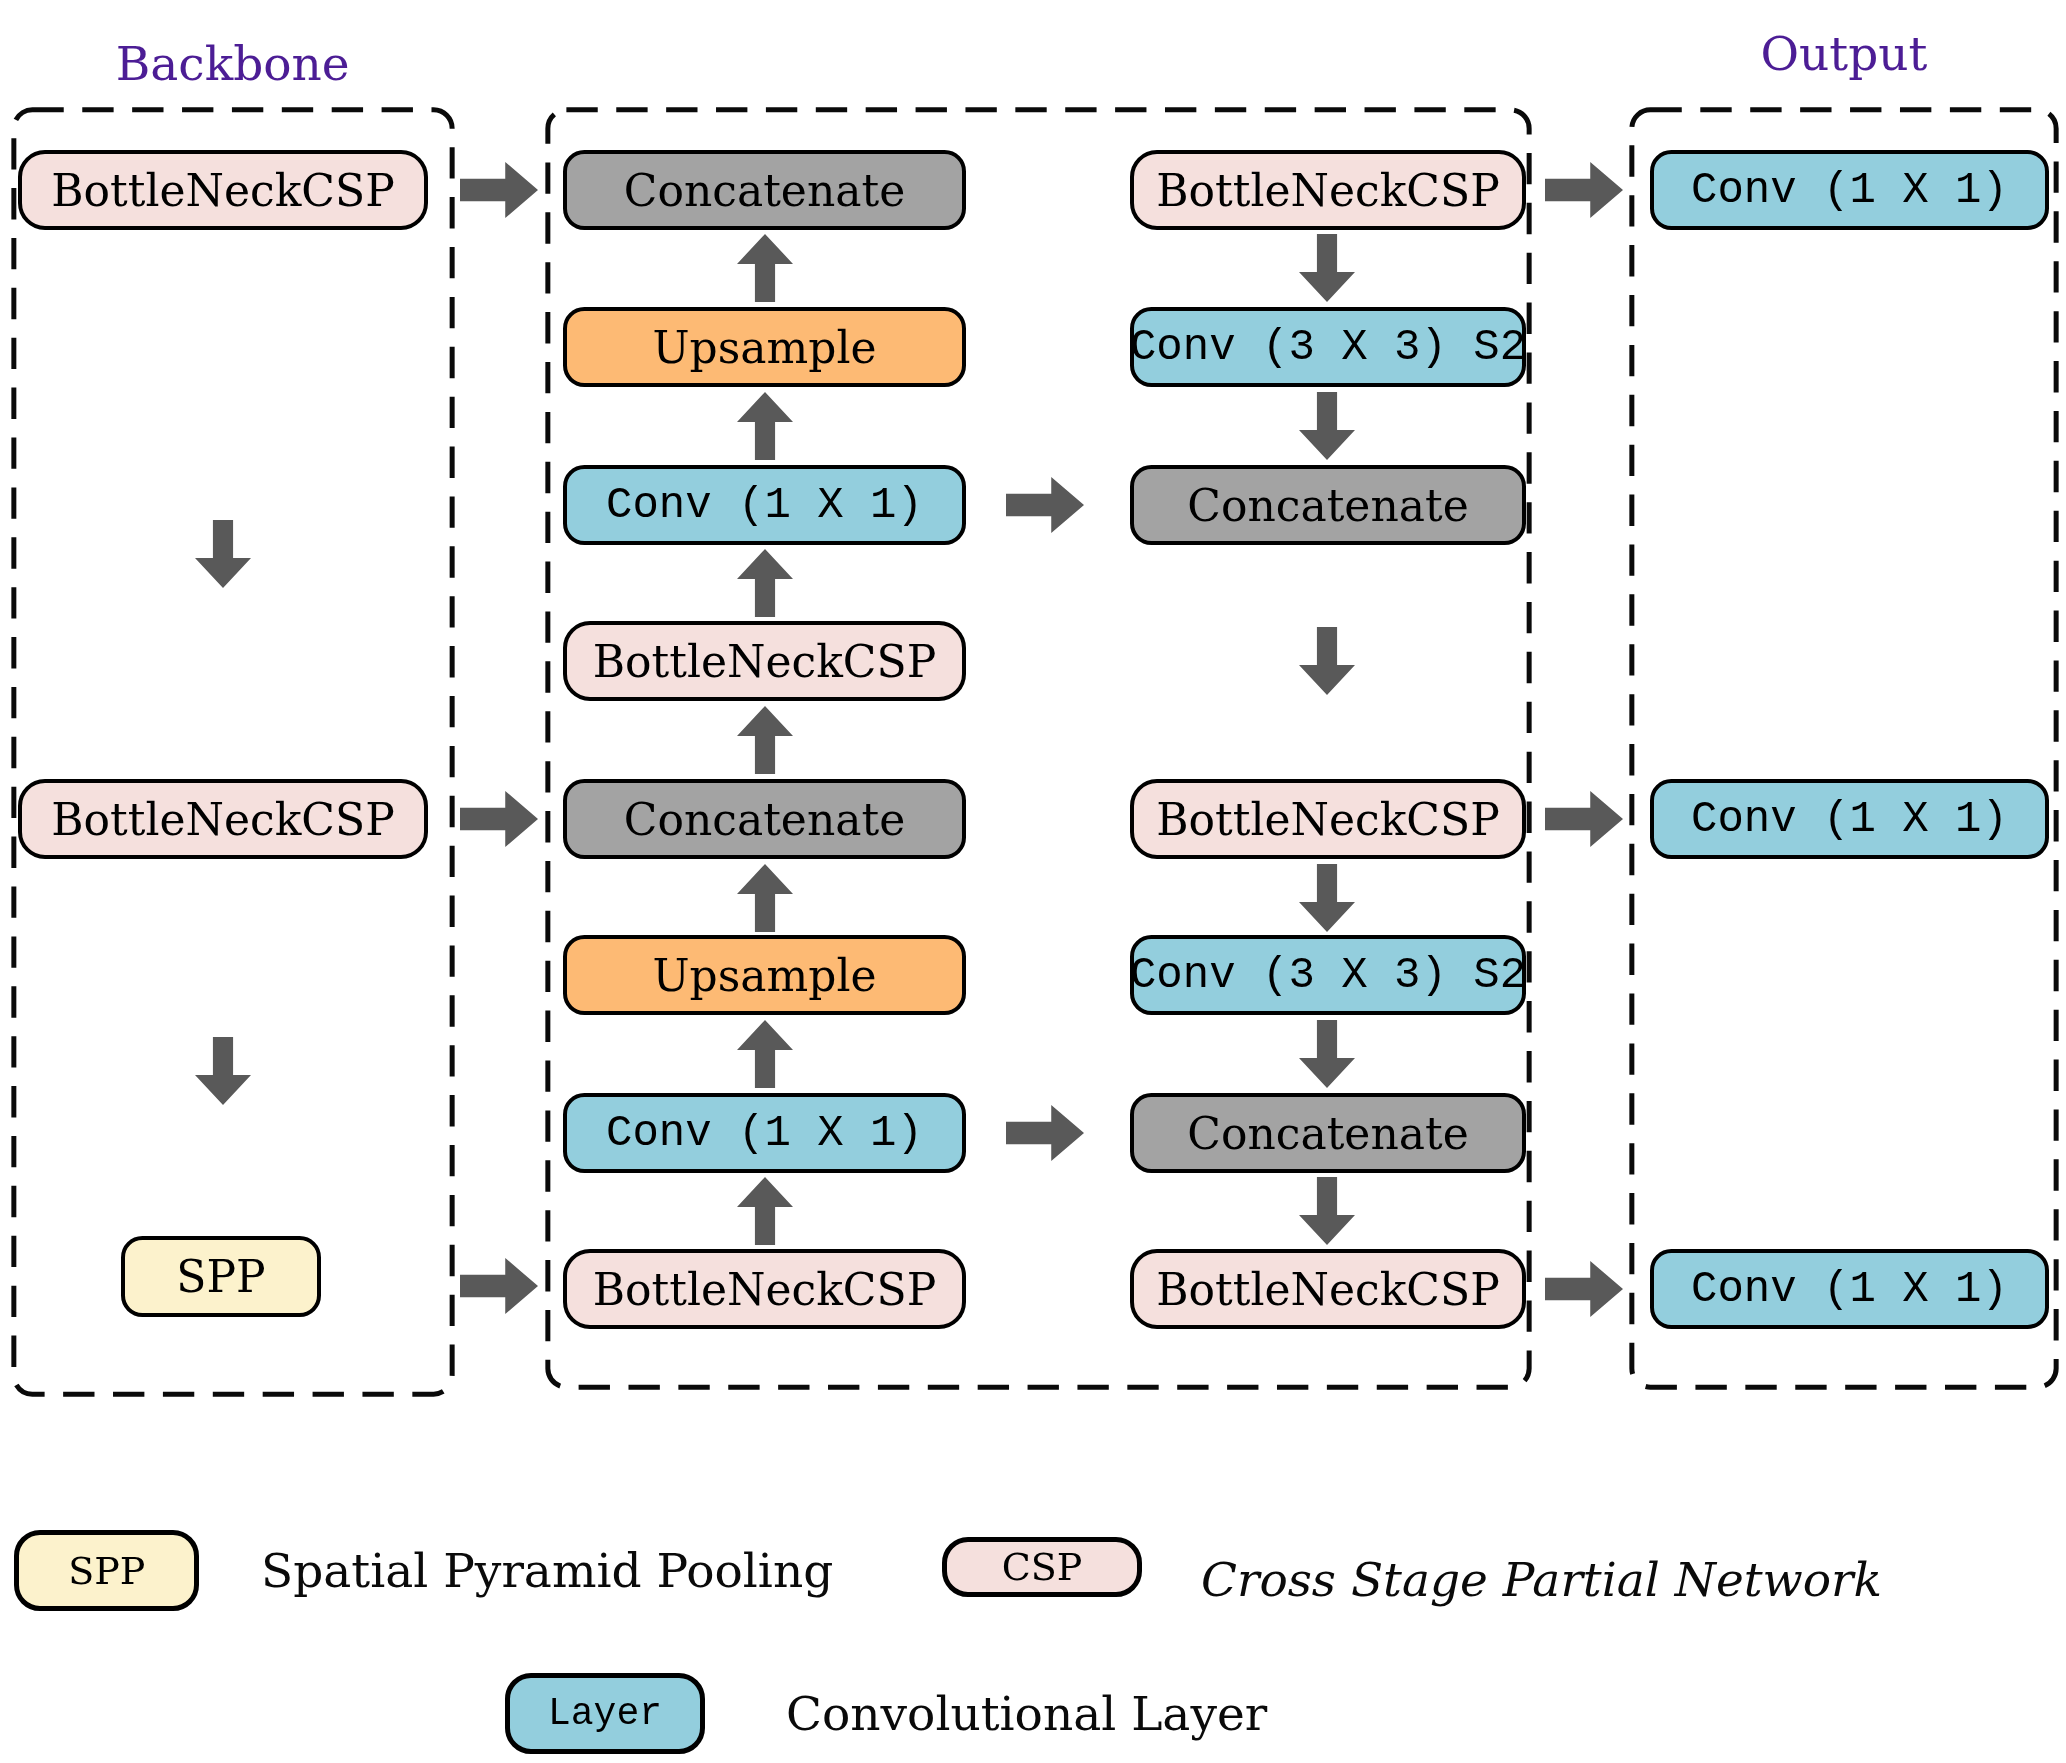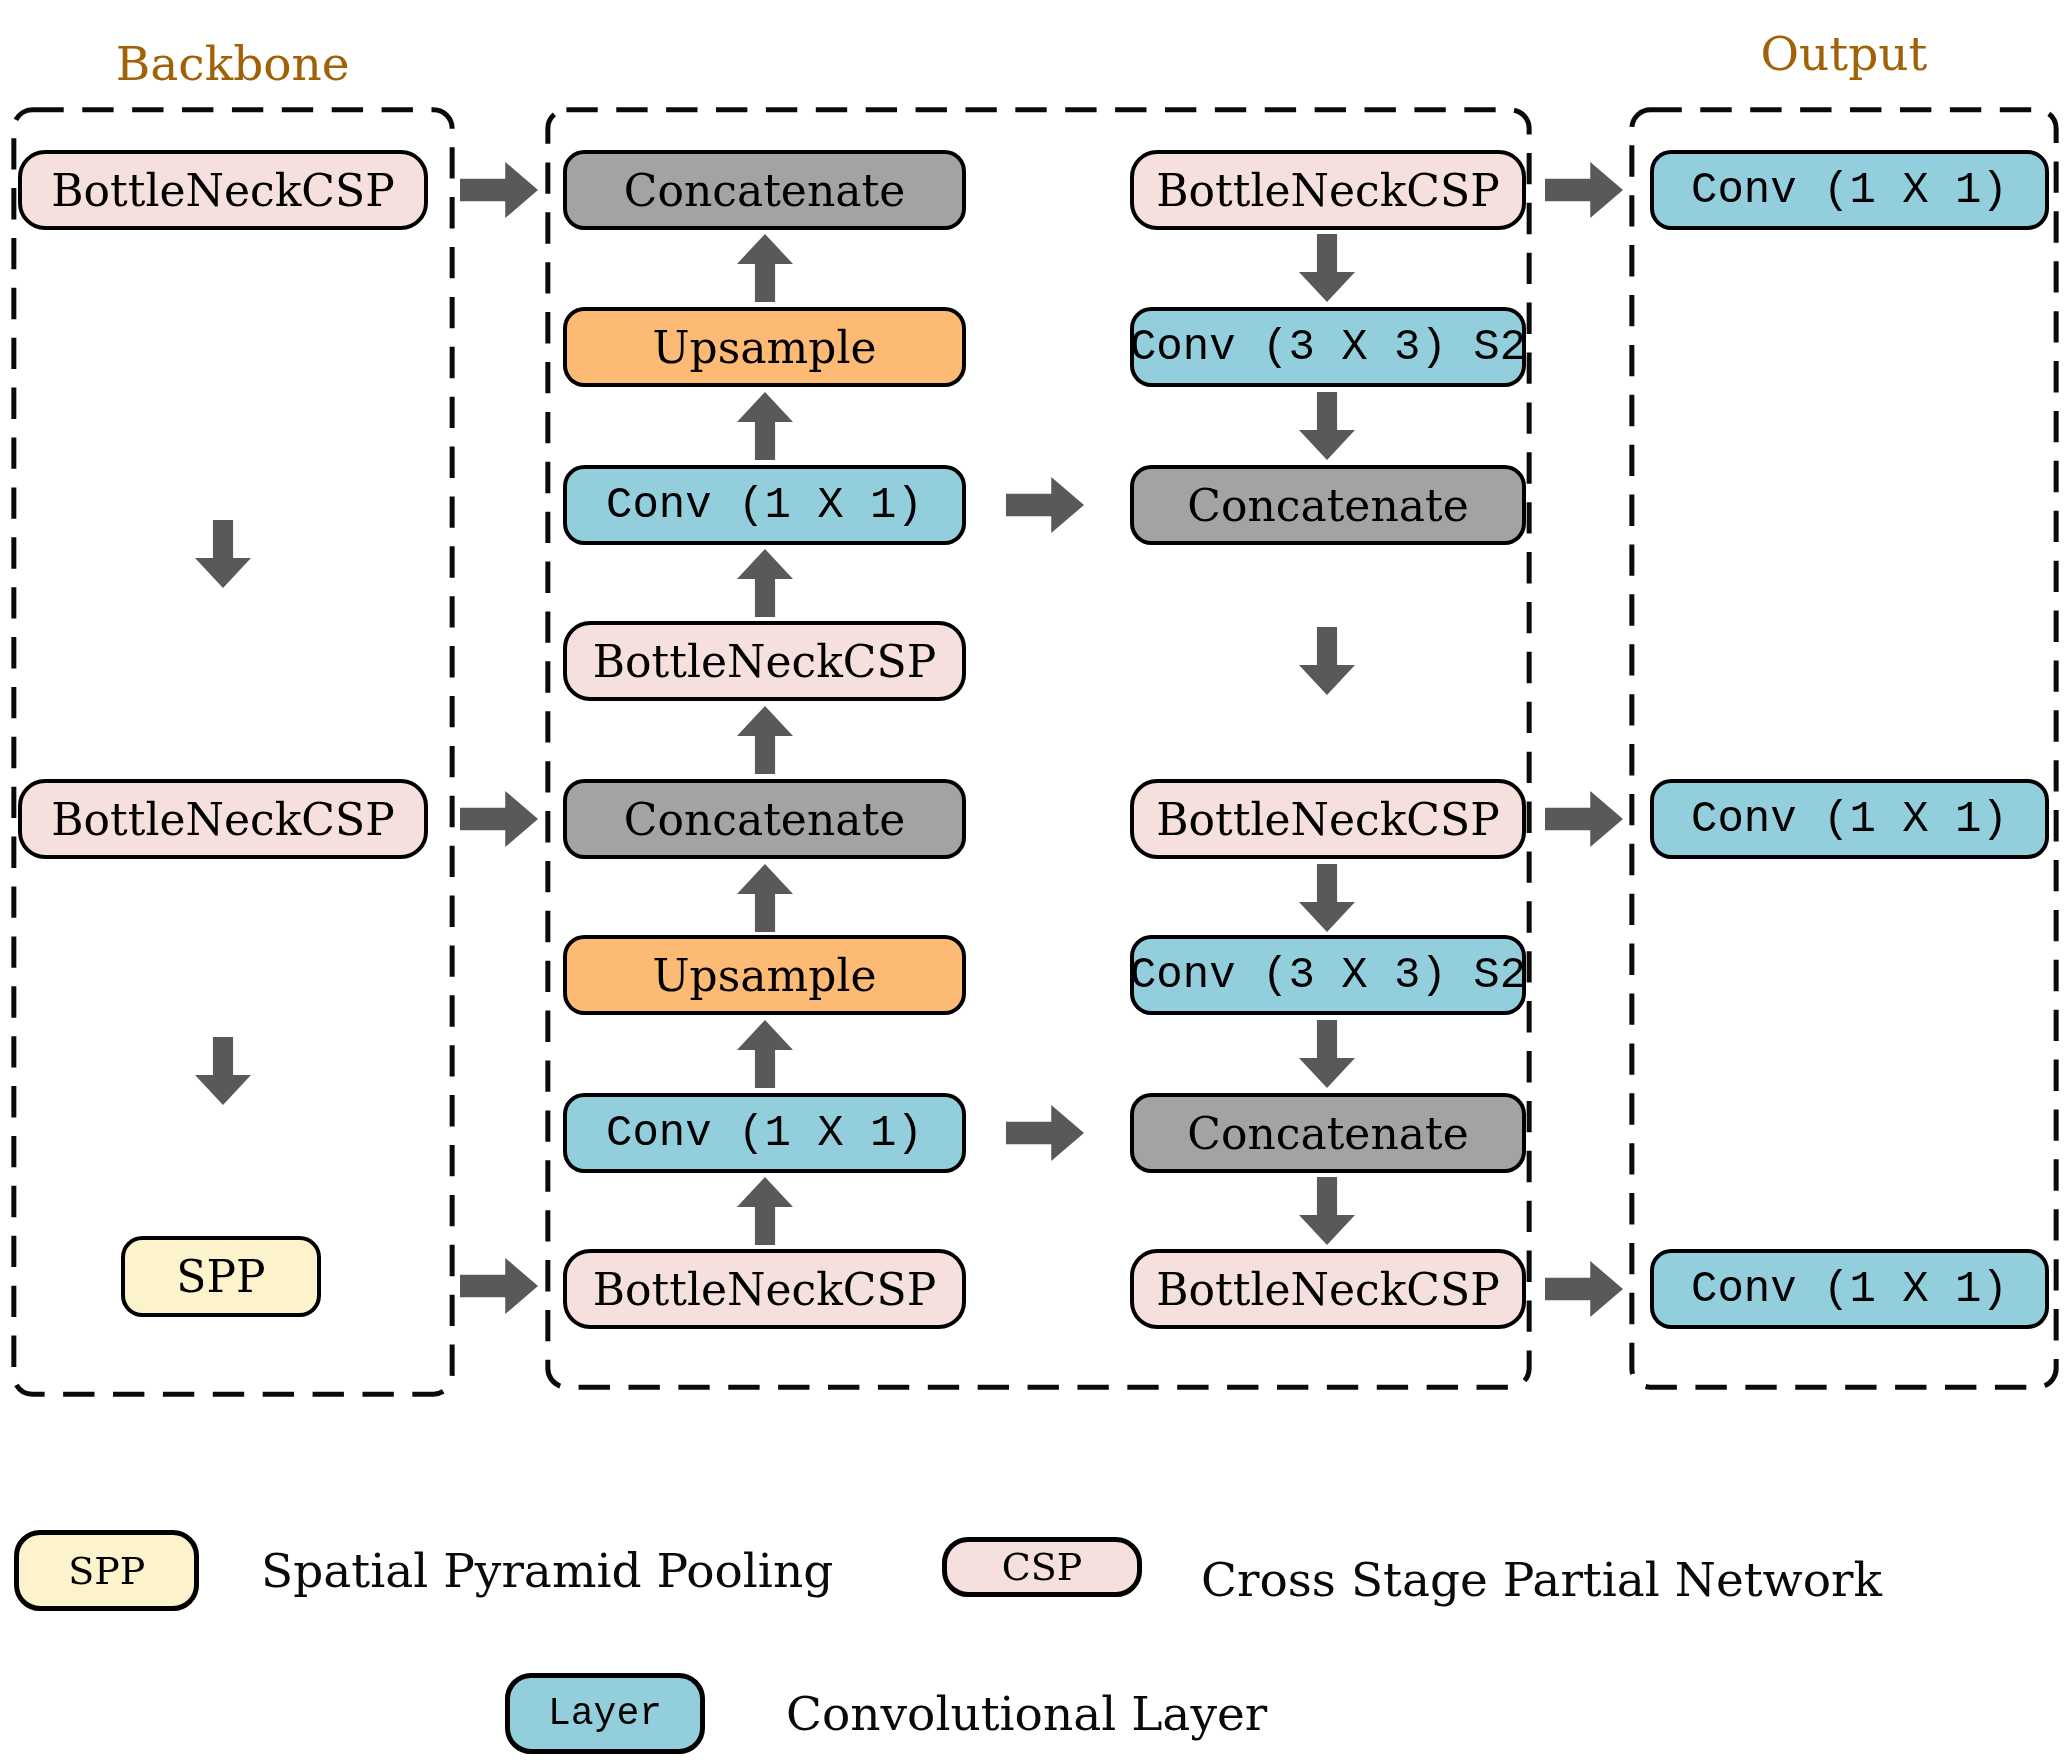--- a/index.html
+++ b/index.html
@@ -1,21 +1,21 @@
 <!DOCTYPE html>
 <html style="font-size:11.4px"><head>
 <meta charset="utf-8">
 <style>
   html,body{margin:0;padding:0;background:#ffffff;}
   #canvas{
     position:relative;width:2066px;height:1764px;background:#ffffff;overflow:hidden;
     font-family:"DejaVu Serif","Liberation Serif",serif;color:#000;
   }
   .title{
-    position:absolute;text-align:center;font-size:47px;line-height:54px;color:#a16207;
+    position:absolute;text-align:center;font-size:47px;line-height:54px;color:#4c1d95;
   }
   .dash{position:absolute;}
   .dash svg{display:block;width:100%;height:100%;}
   .block{
     position:absolute;height:80px;border:4.3px solid #000;border-radius:21.4px;
     box-sizing:border-box;display:flex;align-items:center;justify-content:center;
     font-size:44px;white-space:nowrap;
   }
   .csp{background:#f5e0dd;border-radius:27px;}
   .concat{background:#a3a3a3;}
@@ -104,19 +104,19 @@
   <div class="arr right" style="left:1006px;top:477px;"></div>
   <div class="arr right" style="left:1006px;top:1105px;"></div>
   <div class="arr right" style="left:1545px;top:162px;"></div>
   <div class="arr right" style="left:1545px;top:791px;"></div>
   <div class="arr right" style="left:1545px;top:1261px;"></div>
 
   <div class="pill spp" style="left:14.3px;top:1530px;width:185px;height:81px;">SPP</div>
   <div class="legend-text" style="left:261px;top:1530px;height:81px;">Spatial Pyramid Pooling</div>
 
   <div class="pill csp" style="left:942px;top:1537px;width:200px;height:60px;">CSP</div>
-  <div class="legend-text" style="left:1201px;top:1537px;height:84px;">Cross Stage Partial Network</div>
+  <div class="legend-text" style="left:1201px;top:1537px;height:84px;font-style:italic;">Cross Stage Partial Network</div>
 
   <div class="pill conv" style="left:505px;top:1673px;width:200px;height:81px;">Layer</div>
   <div class="legend-text" style="left:786px;top:1673px;height:81px;">Convolutional Layer</div>
 
 </div>
 
 
 </body></html>

